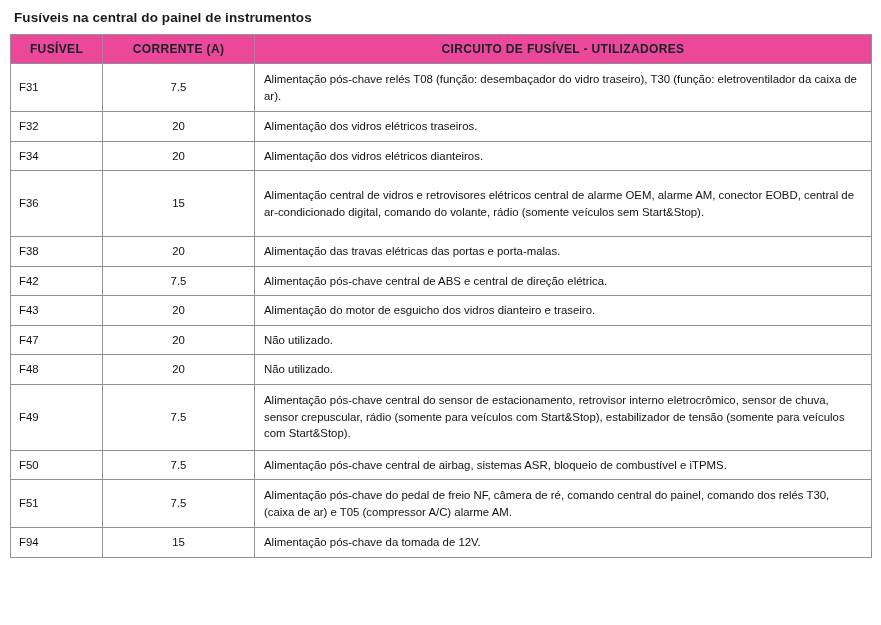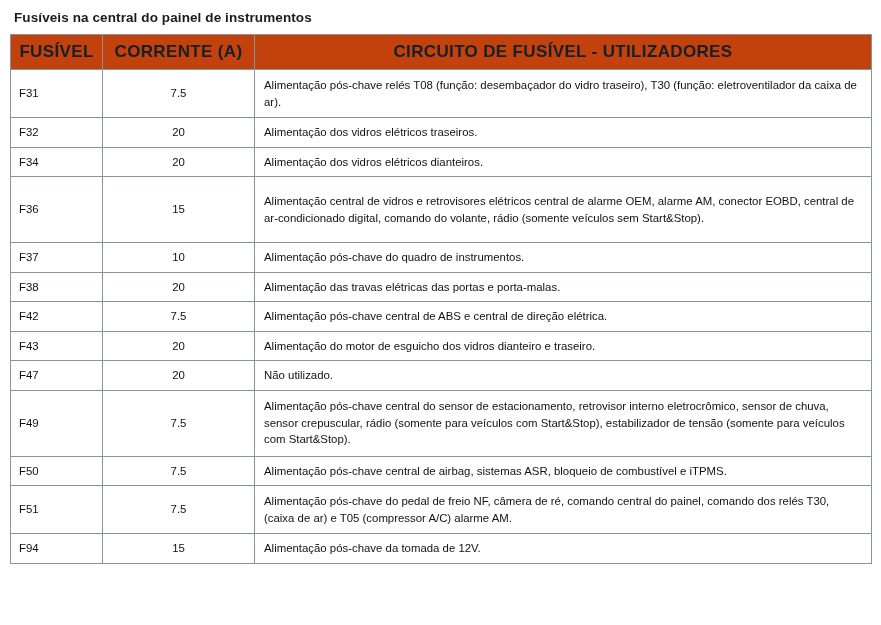--- a/index.html
+++ b/index.html
@@ -34,23 +34,23 @@
     table-layout: fixed;
     border: 1px solid #6f7b85;
   }
   table.fuse-table th,
   table.fuse-table td {
     border: 1px solid #8a939b;
     vertical-align: middle;
     box-sizing: border-box;
   }
   thead th {
-    background: #c2410c;
+    background: #ec4899;
     color: #15202b;
-    font-size: 17px;
+    font-size: 12px;
     font-weight: bold;
     letter-spacing: 0.35px;
     text-align: center;
     padding: 7px 4px 7px 4px;
     height: 26px;
   }
   th.col-fusivel { width: 92px; }
   th.col-corrente { width: 152px; }
   th.col-circuito { width: 617px; }
 
@@ -105,41 +105,41 @@
         <td class="cell-fuse">F34</td>
         <td class="cell-current">20</td>
         <td class="cell-desc">Alimentação dos vidros elétricos dianteiros.</td>
       </tr>
       <tr class="xtall">
         <td class="cell-fuse">F36</td>
         <td class="cell-current">15</td>
         <td class="cell-desc">Alimentação central de vidros e retrovisores elétricos central de alarme OEM, alarme AM, conector EOBD, central de ar-condicionado digital, comando do volante, rádio (somente veículos sem Start&amp;Stop).</td>
       </tr>
       <tr class="single">
-        <td class="cell-fuse">F37</td>
-        <td class="cell-current">10</td>
-        <td class="cell-desc">Alimentação pós-chave do quadro de instrumentos.</td>
-      </tr>
-      <tr class="single">
         <td class="cell-fuse">F38</td>
         <td class="cell-current">20</td>
         <td class="cell-desc">Alimentação das travas elétricas das portas e porta-malas.</td>
       </tr>
       <tr class="single">
         <td class="cell-fuse">F42</td>
         <td class="cell-current">7.5</td>
         <td class="cell-desc">Alimentação pós-chave central de ABS e central de direção elétrica.</td>
       </tr>
       <tr class="single">
         <td class="cell-fuse">F43</td>
         <td class="cell-current">20</td>
         <td class="cell-desc">Alimentação do motor de esguicho dos vidros dianteiro e traseiro.</td>
       </tr>
       <tr class="single">
         <td class="cell-fuse">F47</td>
+        <td class="cell-current">20</td>
+        <td class="cell-desc">Não utilizado.</td>
+      </tr>
+      <tr class="single">
+        <td class="cell-fuse">F48</td>
         <td class="cell-current">20</td>
         <td class="cell-desc">Não utilizado.</td>
       </tr>
       <tr class="xtall">
         <td class="cell-fuse">F49</td>
         <td class="cell-current">7.5</td>
         <td class="cell-desc">Alimentação pós-chave central do sensor de estacionamento, retrovisor interno eletrocrômico, sensor de chuva, sensor crepuscular, rádio (somente para veículos com Start&amp;Stop), estabilizador de tensão (somente para veículos com Start&amp;Stop).</td>
       </tr>
       <tr class="single">
         <td class="cell-fuse">F50</td>

